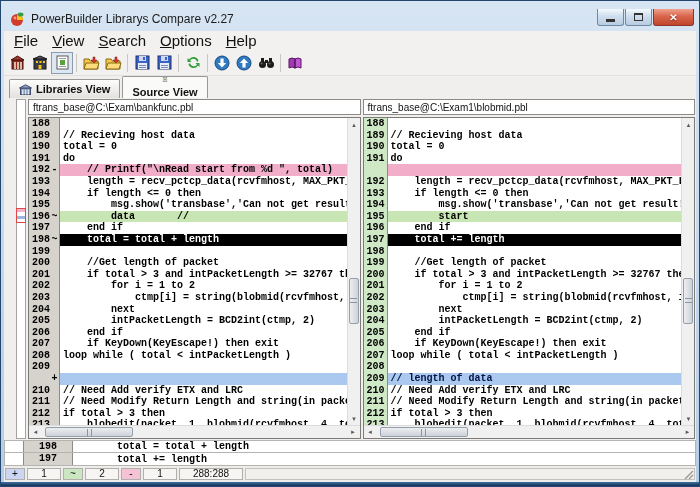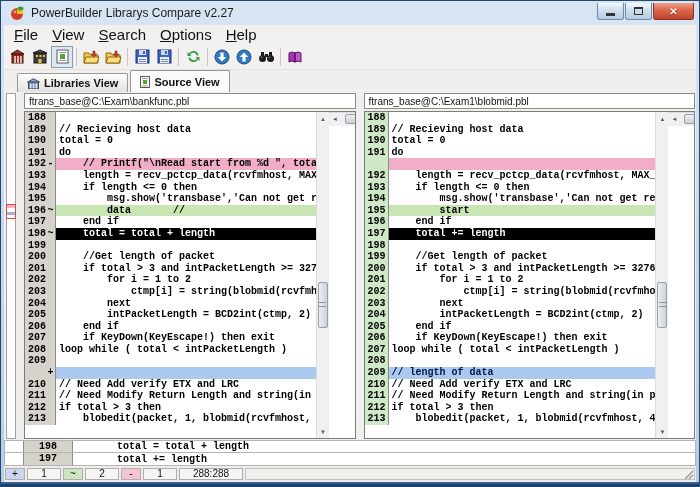--- a/index.html
+++ b/index.html
@@ -1,20 +1,20 @@
 <!DOCTYPE html>
 <html><head>
 <meta charset="utf-8">
 <style>
   * { box-sizing: border-box; margin: 0; padding: 0; }
   html,body { width:700px; height:487px; overflow:hidden; font-family:"Liberation Sans",sans-serif; background:#ccc; }
   .window { width:700px; height:487px; display:flex; flex-direction:column;
     background:linear-gradient(#d7e5f3,#b5cde5); border:1px solid #24476d; padding:0 3px; }
   
-  .titlebar { height:24px; flex:none; display:flex; align-items:center; padding:0 2px 0 6px; }
+  .titlebar { height:24px; flex:none; display:flex; align-items:center; padding:0 2px 0 6px;margin-top:6px; }
   .app-icon { width:16px; height:16px; margin-right:5px; flex:none; }
   .title-text { font-size:12px; color:#1b1b1b; flex:1; white-space:nowrap; overflow:hidden; }
   .winbtns { display:flex; gap:1px; align-items:flex-start; margin-top:-3px; }
   .winbtn { height:17px; border:1px solid #6e8aa6; border-top:none; border-radius:0 0 3px 3px;
     display:flex; align-items:center; justify-content:center;
     background:linear-gradient(#f4f9fd,#cfdeee 45%,#b9cce0); }
   .winbtn.min,.winbtn.max { width:27px; }
   .winbtn.close { width:41px; border-color:#8d3428;
     background:linear-gradient(#efa28f,#d9664c 45%,#c0452d); color:#fff; font-size:10px; font-weight:bold;
     text-shadow:0 1px 1px #7c2013; }
@@ -23,34 +23,34 @@
   
   .menubar { height:19px; flex:none; background:#f2f1ef; display:flex; align-items:center; padding-left:3px; font-size:15px; color:#111; }
   .menu-item { padding:2px 7px; cursor:default; }
   .menu-item u { text-decoration:underline; }
   
   .toolbar { height:26px; flex:none; background:#f2f1ef; display:flex; align-items:center; padding-left:3px; border-bottom:1px solid #e3e1de; }
   .tbtn { width:22px; height:22px; display:flex; align-items:center; justify-content:center; border:1px solid transparent; }
   .tbtn.pressed { border:1px solid #8b9bb0; background:#dde7f1; }
   .tsep { width:1px; height:18px; background:#c9c7c3; margin:0 3px; flex:none; }
   
-  .tabstrip { height:22px; flex:none; background:#f0efed; display:flex; align-items:flex-end; padding-left:13px; }
+  .tabstrip { height:22px; flex:none; background:#f0efed; display:flex; align-items:flex-end; padding-left:5px; }
   .tab { height:19px; display:flex; align-items:center; gap:4px; padding:0 9px; font-size:11px; font-weight:bold;
     background:linear-gradient(#fdfdfc,#e3e1de); border:1px solid #98979a; border-bottom:none; border-radius:2px 2px 0 0; margin-right:2px; color:#111; }
-  .tab.active { height:22px; background:#fafaf9; }
-  
-  .content { flex:1; background:#f0efed; display:flex; padding:0 1px 1px 2px; gap:8px; overflow:hidden;justify-content:flex-end; }
+  .tab.active { height:22px; background:#fafaf9;flex-direction:column; }
+  
+  .content { flex:1; background:#f0efed; display:flex; padding:0 1px 1px 12px; gap:2px; overflow:hidden;justify-content:flex-end; }
   .overview-strip { width:10px; flex:none; background:#fff; border:1px solid #a5a3a0; position:relative; margin-top:1px; }
   .diff-marker { position:absolute; left:-1px; right:-1px; top:32%; height:15px; border:1px solid #e04848; display:flex; flex-direction:column; background:#fff; }
   .diff-marker i { flex:1; }
   .dm1 { background:#f2b2ca; } .dm2 { background:#ffffff; } .dm3 { background:#9db6dd; } .dm4 { background:#ffffff; }
   .panel { flex:1; display:flex; flex-direction:column; min-width:0; padding-top:1px; }
   .panel-header { height:16px; flex:none; background:#fff; border:1px solid #8d8b88; font-size:10px; color:#111;
     padding:0 4px; display:flex; align-items:center; margin-bottom:2px; white-space:nowrap; overflow:hidden; }
-  .editor { flex:1; border:1px solid #7d7b78; background:#fff; display:flex; flex-direction:row; overflow:hidden; }
+  .editor { flex:1; border:1px solid #7d7b78; background:#fff; display:flex; flex-direction:column; overflow:hidden; }
   .editor-main { flex:1; display:flex; overflow:hidden; }
   .lines { flex:1; display:flex; flex-direction:column; overflow:hidden; min-width:0; }
   .row { display:flex; height:11.6px; flex:none; font-family:"Liberation Mono",monospace; font-size:10px; font-weight:bold; line-height:11.6px; white-space:pre; color:#000; }
   .gutter { flex:none; background:#d6d3cc; border-right:1px solid #8d8b88; display:flex; overflow:hidden; }
   .panel-left .gutter { width:31px; }
   .panel-right .gutter { width:24px; }
   .gutter .num { flex:1; text-align:right; }
   .gutter .mark { width:9px; text-align:center; }
   .panel-right .gutter .mark { width:2px; }
   .panel-right .gutter { background:#cfe8c6; }

